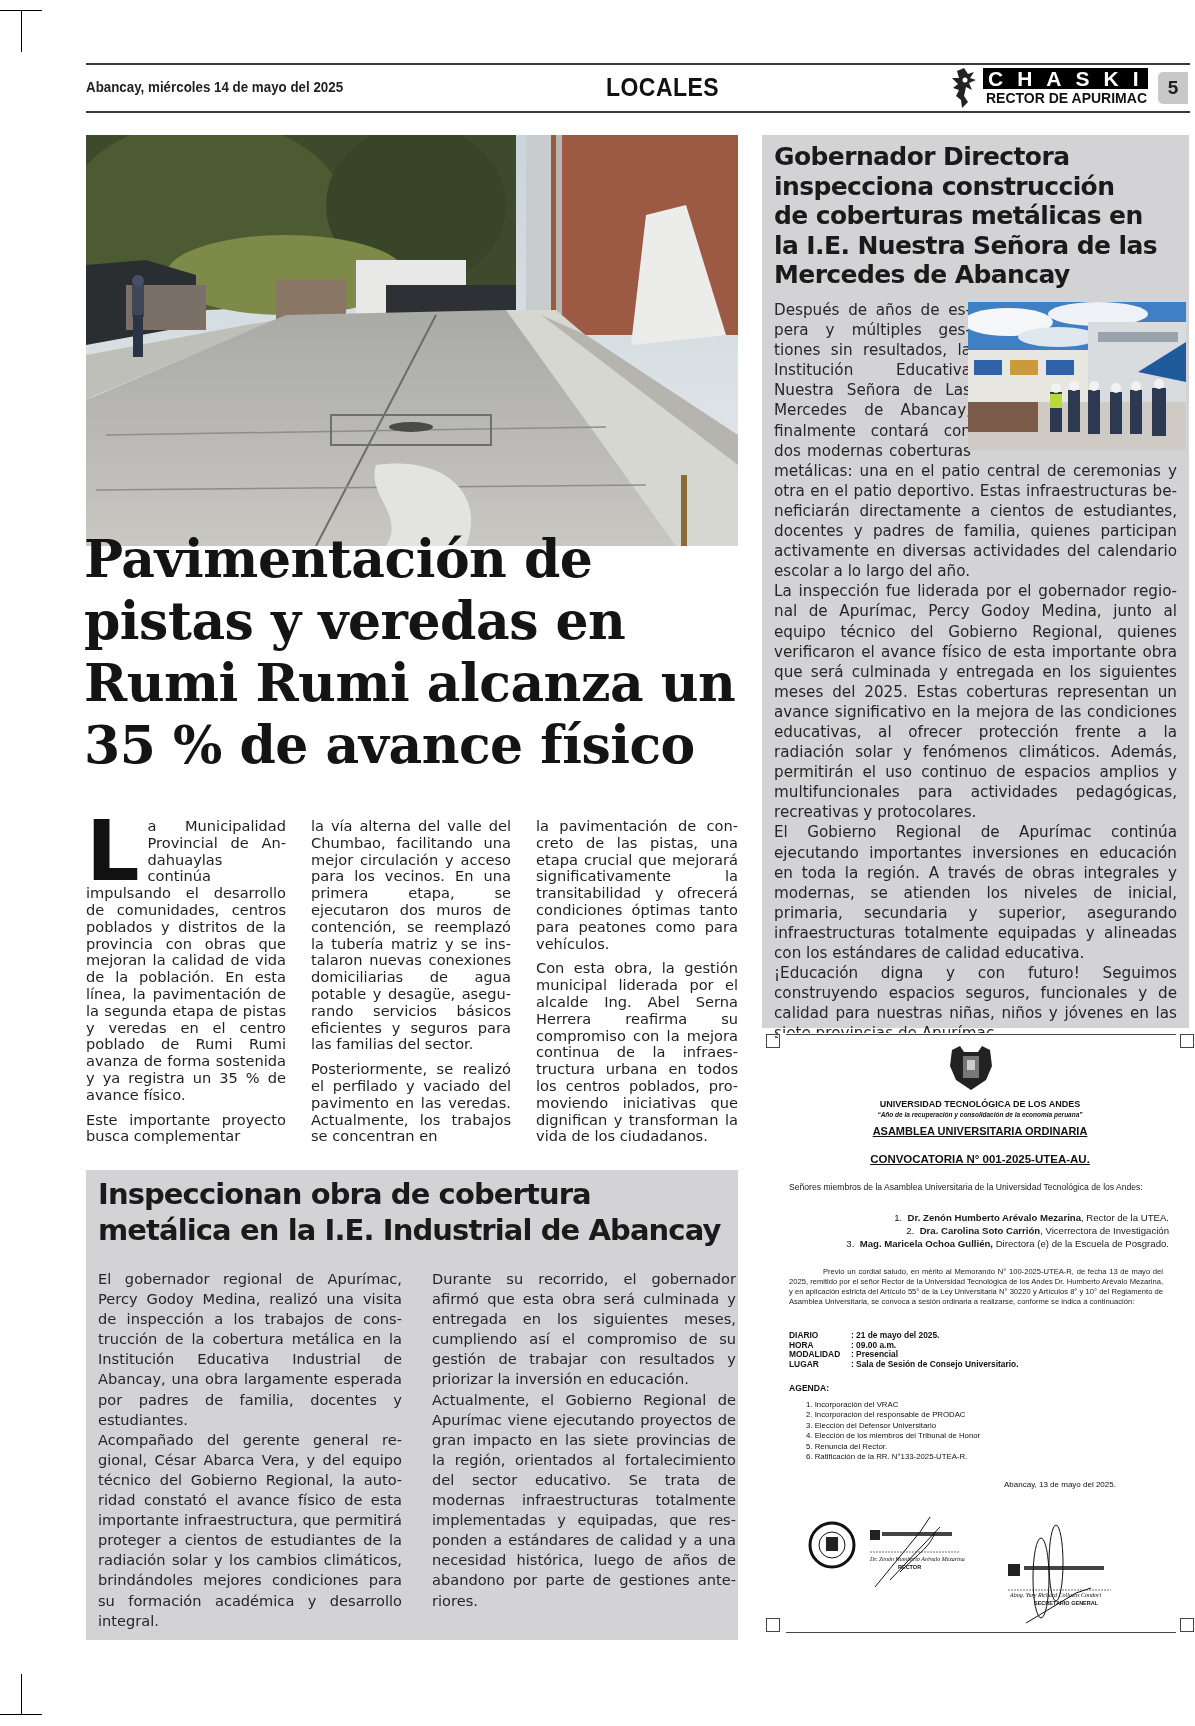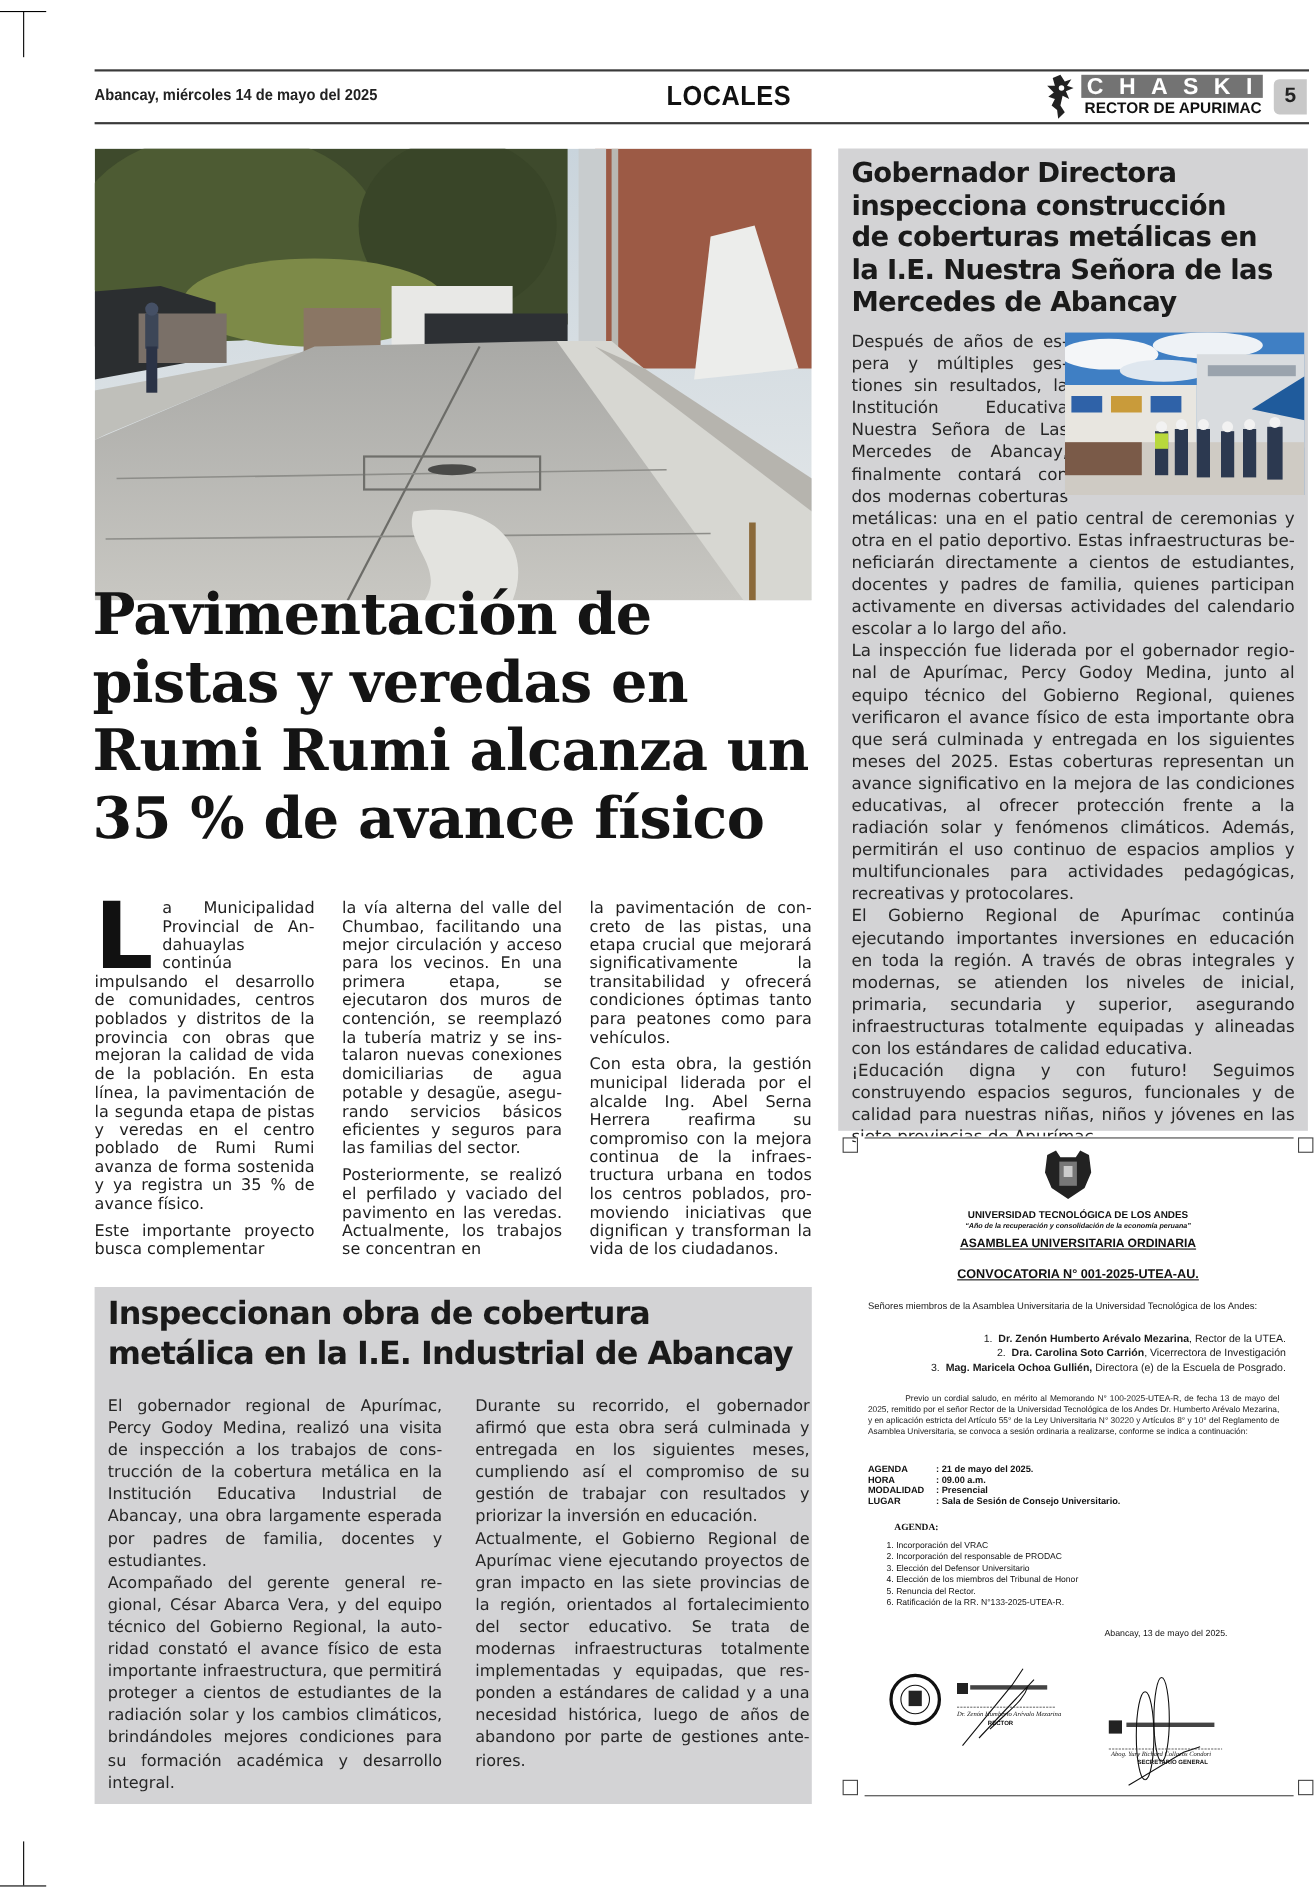--- a/index.html
+++ b/index.html
@@ -8,21 +8,21 @@
   .crop { position: absolute; background: #000; }
 
   
   .hdr-rule { position: absolute; left: 86px; width: 1104px; height: 2px; background: #3a3a3a; }
   .hdr-date { position: absolute; left: 86px; top: 79px; font-family: "Liberation Sans", sans-serif;
               font-size: 14.5px; font-weight: bold; color: #222; transform: scaleX(0.92); transform-origin: left; }
   .hdr-section { position: absolute; left: 606px; top: 73px; font-family: "Liberation Sans", sans-serif;
                  font-size: 25px; font-weight: bold; letter-spacing: 0.5px; color: #111; transform: scaleX(0.92); transform-origin: left; }
   .logo { position: absolute; left: 950px; top: 66px; width: 200px; height: 44px; }
   .logo-bird { position: absolute; left: 0; top: 0; width: 30px; height: 44px; }
-  .logo-title { position: absolute; left: 33px; top: 2px; width: 165px; height: 21px; background: #737373;
+  .logo-title { position: absolute; left: 33px; top: 2px; width: 165px; height: 21px; background: #000000;
                 color: #fff; font-family: "Liberation Sans", sans-serif; font-weight: bold; font-size: 21px;
                 letter-spacing: 14px; line-height: 21px; text-indent: 5px; overflow: hidden; }
   .logo-sub { position: absolute; left: 36px; top: 24px; font-family: "Liberation Sans", sans-serif;
               font-weight: bold; font-size: 14px; color: #111; white-space: nowrap; }
   .page-num { position: absolute; left: 1158px; top: 72px; width: 30px; height: 32px; background: #c8c8c8;
               border-radius: 5px 0 0 5px; font-family: "Liberation Sans", sans-serif; font-weight: bold;
               font-size: 19px; line-height: 32px; text-align: center; color: #222; }
 
   
   .photo-main { position: absolute; left: 86px; top: 135px; width: 652px; height: 411px; overflow: hidden; }
@@ -72,21 +72,21 @@
             font-size: 8.6px; line-height: 10.5px; color: #1a1a1a; }
   .n-list { position: absolute; left: 789px; width: 380px; font-family: "Liberation Sans", sans-serif;
             font-size: 9.6px; line-height: 13.2px; color: #1a1a1a; text-align: right; }
   .n-list div { white-space: nowrap; }
   .n-para { position: absolute; left: 789px; width: 374px; font-family: "Liberation Sans", sans-serif;
             font-size: 7.6px; line-height: 9.9px; color: #1a1a1a; text-align: justify; text-indent: 34px; }
   .n-fields { position: absolute; left: 789px; top: 1331px; font-family: "Liberation Sans", sans-serif;
               font-size: 8.4px; line-height: 9.6px; font-weight: bold; color: #111; }
   .n-fields div { white-space: nowrap; }
   .n-fields .lbl { display: inline-block; width: 62px; }
-  .n-agenda-h { position: absolute; left: 813px; top: 1383px; font-family: Liberation Serif, serif;
+  .n-agenda-h { position: absolute; left: 789px; top: 1383px; font-family: Liberation Sans, sans-serif;
                 font-size: 8.6px; font-weight: bold; color: #111; }
   .n-agenda { position: absolute; left: 806px; top: 1400px; font-family: "Liberation Sans", sans-serif;
               font-size: 7.8px; line-height: 10.4px; color: #111; }
   .n-agenda div { white-space: nowrap; }
   .n-place { position: absolute; left: 1004px; top: 1480px; font-family: "Liberation Sans", sans-serif;
              font-size: 8px; color: #111; }
   .sig { position: absolute; font-family: "Liberation Serif", serif; font-size: 6px; color: #111; font-style: italic; }
   .sig-role { position: absolute; font-family: "Liberation Sans", sans-serif; font-size: 5.5px; color: #111; font-weight: bold; }
 </style>
 </head>
@@ -256,21 +256,21 @@
 <div class="n-center n-asamblea">ASAMBLEA UNIVERSITARIA ORDINARIA</div>
 <div class="n-center n-conv">CONVOCATORIA N° 001-2025-UTEA-AU.</div>
 <div class="n-text" style="top:1182px;">Señores miembros de la Asamblea Universitaria de la Universidad Tecnológica de los Andes:</div>
 <div class="n-list" style="top:1211px;">
   <div><span>1.</span>&nbsp;&nbsp;<b>Dr. Zenón Humberto Arévalo Mezarina</b><span>, Rector de la UTEA.</span></div>
   <div><span>2.</span>&nbsp;&nbsp;<b>Dra. Carolina Soto Carrión</b><span>, Vicerrectora de Investigación</span></div>
   <div><span>3.</span>&nbsp;&nbsp;<b>Mag. Maricela Ochoa Gullién,</b><span> Directora (e) de la Escuela de Posgrado.</span></div>
 </div>
 <div class="n-para" style="top:1267px;">Previo un cordial saludo, en mérito al Memorando N° 100-2025-UTEA-R, de fecha 13 de mayo del 2025, remitido por el señor Rector de la Universidad Tecnológica de los Andes Dr. Humberto Arévalo Mezarina, y en aplicación estricta del Artículo 55° de la Ley Universitaria N° 30220 y Artículos 8° y 10° del Reglamento de Asamblea Universitaria, se convoca a sesión ordinaria a realizarse, conforme se indica a continuación:</div>
 <div class="n-fields">
-  <div><span class="lbl">AGENDA</span><span>: 21 de mayo del 2025.</span></div>
+  <div><span class="lbl">DIARIO</span><span>: 21 de mayo del 2025.</span></div>
   <div><span class="lbl">HORA</span><span>: 09.00 a.m.</span></div>
   <div><span class="lbl">MODALIDAD</span><span>: Presencial</span></div>
   <div><span class="lbl">LUGAR</span><span>: Sala de Sesión de Consejo Universitario.</span></div>
 </div>
 <div class="n-agenda-h">AGENDA:</div>
 <div class="n-agenda">
   <div>1.   Incorporación del VRAC</div>
   <div>2.   Incorporación del responsable de PRODAC</div>
   <div>3.   Elección del Defensor Universitario</div>
   <div>4.   Elección de los miembros del Tribunal de Honor</div>

